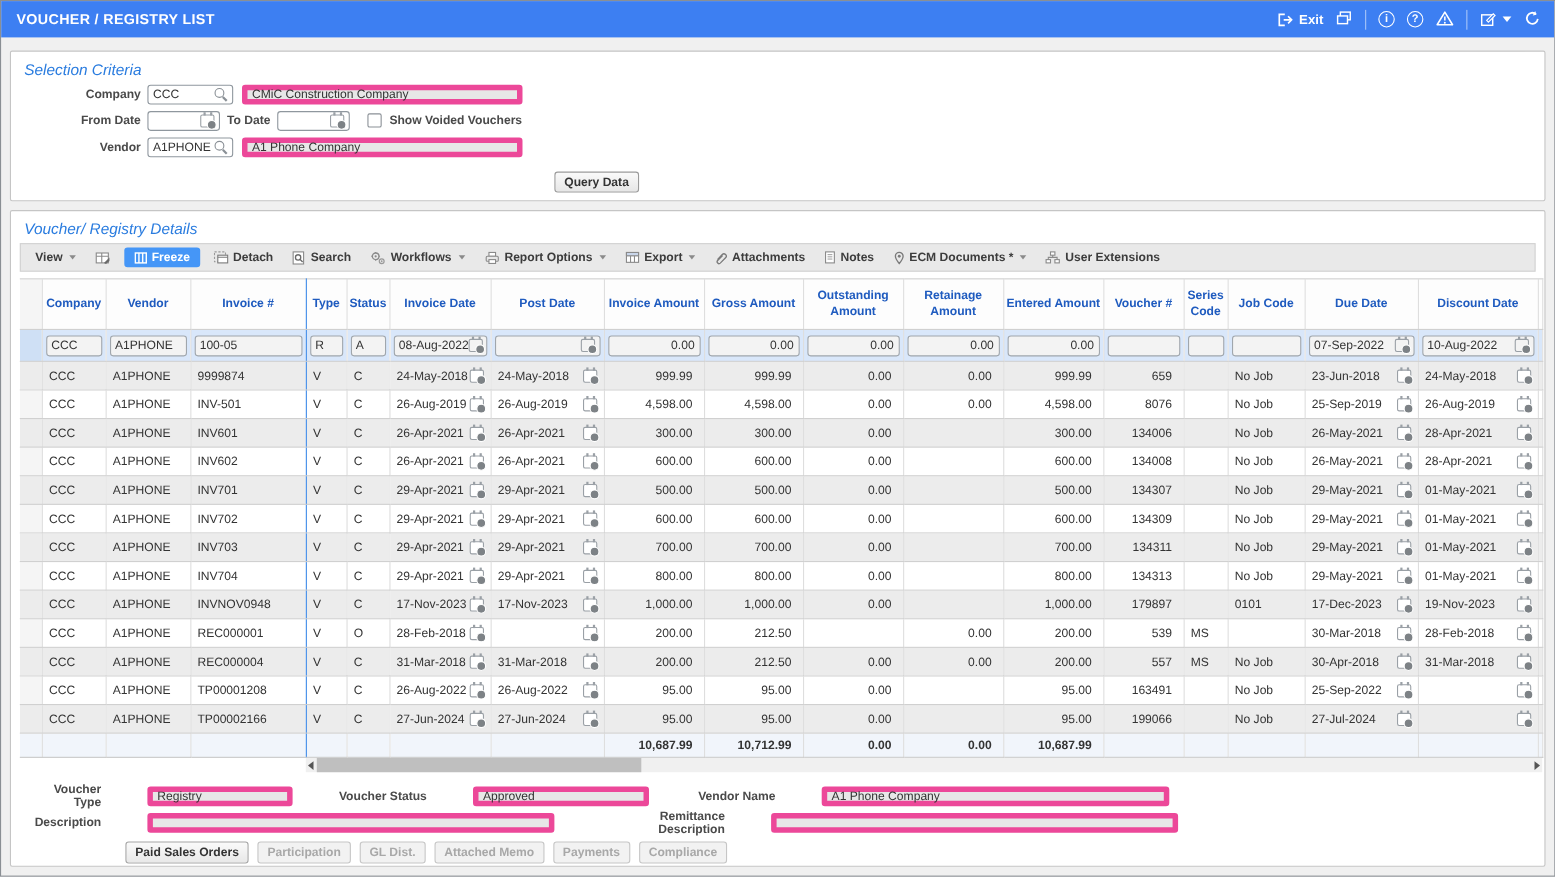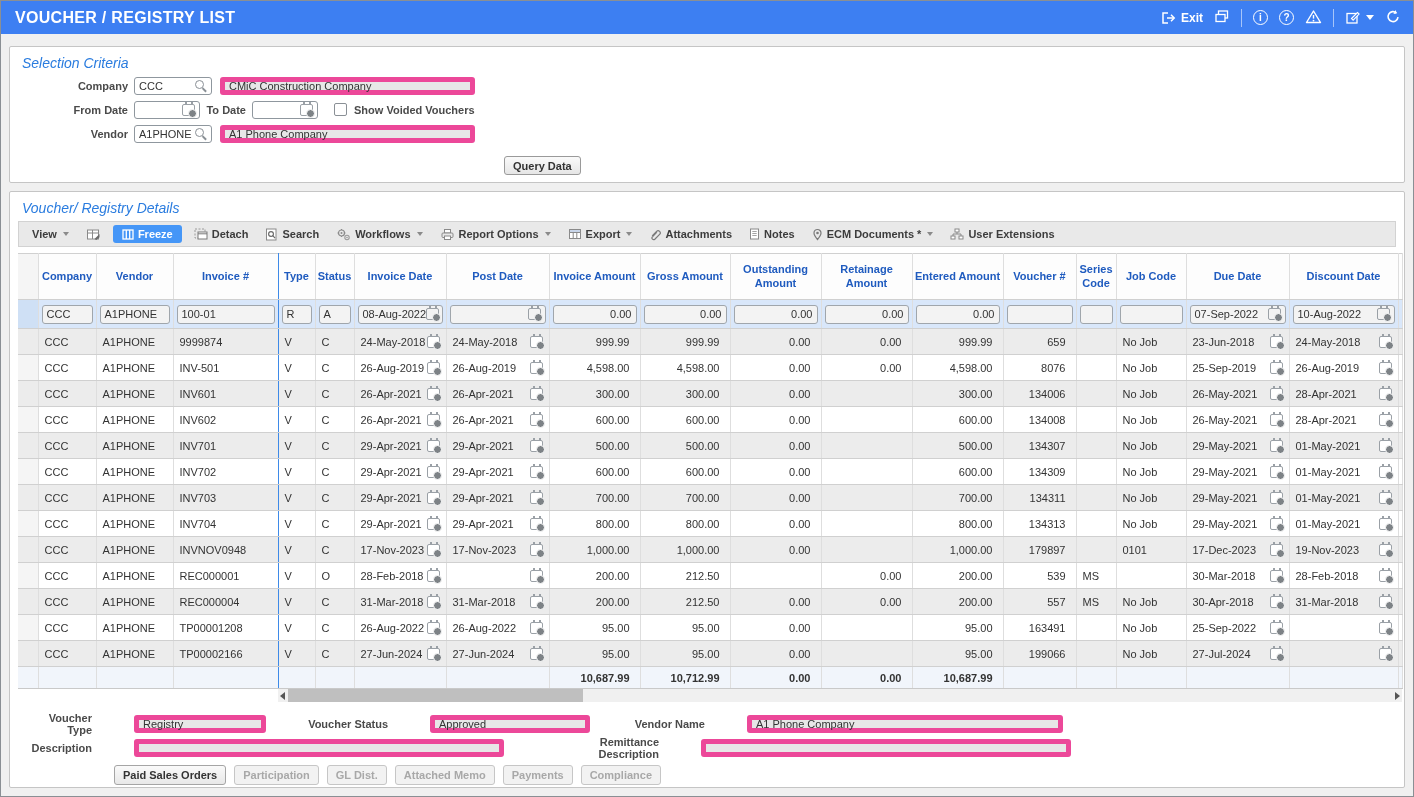--- a/index.html
+++ b/index.html
@@ -5,21 +5,21 @@
   * { box-sizing: border-box; margin: 0; padding: 0; }
   html,body { width:1414px; height:797px; overflow:hidden; }
   body {
     font-family:"Liberation Sans","DejaVu Sans",sans-serif;
     font-size:11px; color:#333; background:#f0f0f0;
     border:1px solid #8a8f94;
   }
   
   .titlebar{ height:33px; background:#3d7ff2; display:flex; align-items:center;
     justify-content:space-between; padding:0 12px 0 14px; }
-  .titlebar .tb-title{ color:#fff; font-weight:bold; font-size:16px; letter-spacing:.3px; }
+  .titlebar .tb-title{ color:#fff; font-weight:bold; font-size:13px; letter-spacing:.3px; }
   .tb-right{ display:flex; align-items:center; gap:11px; }
   .tb-exit{ display:flex; align-items:center; gap:4px; color:#fff; font-weight:bold;
     font-size:12px; cursor:pointer; }
   .vdiv{ width:1px; height:18px; background:rgba(255,255,255,.55); }
   .cicon{ width:15px; height:15px; border:1.5px solid #fff; border-radius:50%;
     color:#fff; font-size:10px; font-weight:bold; display:flex; align-items:center;
     justify-content:center; line-height:1; }
   .caret-w{ width:0; height:0; border-left:4px solid transparent;
     border-right:4px solid transparent; border-top:5px solid #fff; display:inline-block; }
   
@@ -340,21 +340,21 @@
       <tbody>
           <tr class="edit-row">
             <td class="selcol"></td>
             <td class="col-company">
               <span class="box">CCC</span>
             </td>
             <td class="col-vendor">
               <span class="box">A1PHONE</span>
             </td>
             <td class="col-invoice_no">
-              <span class="box">100-01</span>
+              <span class="box">100-05</span>
             </td>
             <td class="col-type">
               <span class="box">R</span>
             </td>
             <td class="col-status">
               <span class="box">A</span>
             </td>
             <td class="col-invoice_date">
               <span class="box dbox dwrap">
                 <span class="dtxt">08-Aug-2022</span>

